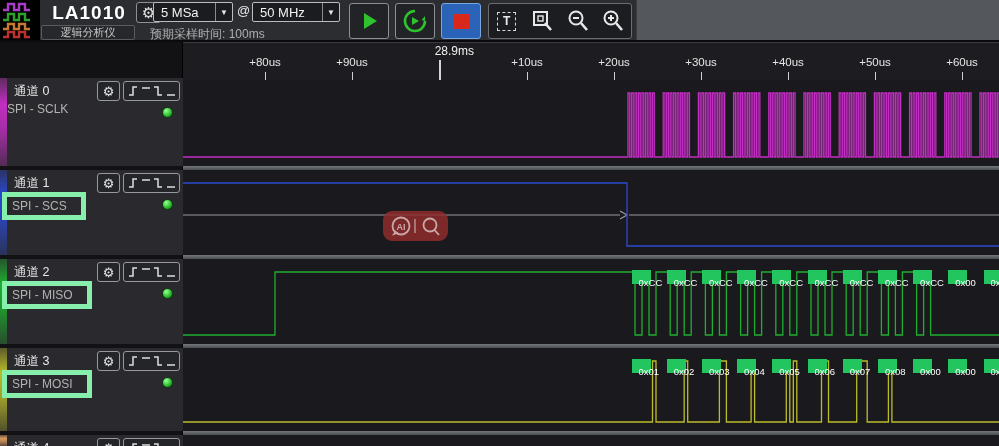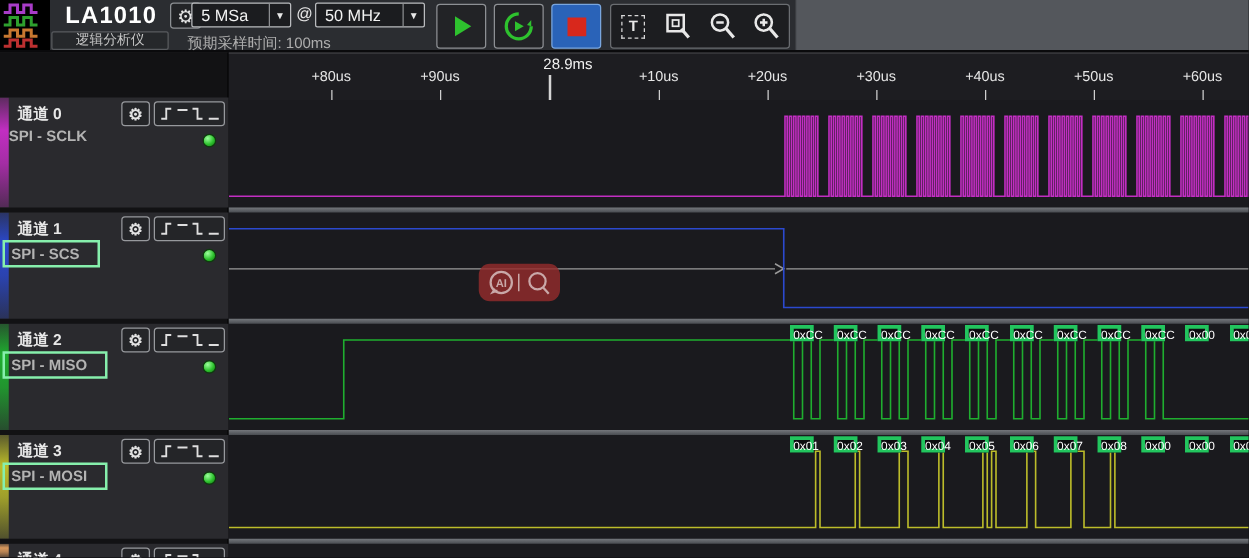--- a/index.html
+++ b/index.html
@@ -29,41 +29,41 @@
   .tool-group { position:absolute; left:488px; top:3px; width:144px; height:36px; background:#1c1d20; border:1px solid #6a6d71; border-radius:3px; display:flex; align-items:center; justify-content:space-around; }
   .tg-btn { width:30px; height:28px; display:flex; align-items:center; justify-content:center; cursor:pointer; border-radius:2px; }
   .t-glyph { border:1.5px dashed #d8d8d8; color:#e8e8e8; width:19px; height:19px; font-size:12px; font-weight:bold; text-align:center; line-height:17px; }
 
   
   .sidebar { position:absolute; left:0; top:42px; width:183px; height:404px; background:#121214; border-right:1px solid #000; }
   .io-header { position:absolute; left:0; top:0; width:183px; height:14px; background:linear-gradient(#48484c,#313135); color:#ececec; font-size:11.5px; text-align:center; line-height:14px; border-bottom:1px solid #0c0c0e; }
   .volt-row { position:absolute; left:0; top:15px; width:183px; height:20px; background:#2c2c30; color:#ededed; font-size:12px; line-height:20px; padding-left:6px; border-bottom:1px solid #0c0c0e; }
   .volt-row .tri { color:#b8b8b8; font-size:9px; margin-right:4px; }
   .volt-row .vth { color:#a9a9a9; }
-  .ch-block { position:absolute; left:0; width:183px; background:#2a2a2e; overflow:hidden;font-weight:bold; }
+  .ch-block { position:absolute; left:0; width:183px; background:#2a2a2e; overflow:hidden; }
   .ch-stripe { position:absolute; left:0; top:0; width:7px; height:100%; }
   .ch-name { position:absolute; left:14px; top:5px; color:#e8e8e8; font-size:12.5px; }
   .ch-gear { left:97px; top:3px; width:23px; height:20px; color:#e2e2e2; font-size:13px; background:#242528; border-color:#97999d; }
   .trig-group { position:absolute; left:123px; top:3px; width:57px; height:20px; background:#242528; border:1px solid #97999d; border-radius:3px; display:flex; align-items:center; justify-content:center; cursor:pointer; }
   .sig-row { position:absolute; left:2px; top:22px; height:22px; display:flex; align-items:flex-start; }
   .sig-label { color:#b3b3b3; font-size:12px; padding:2px 5px; }
-  .annotated .sig-label { border:2px solid #86efac; padding-right:14px; }
+  .annotated .sig-label { border:5px solid #86efac; padding-right:14px; }
   .led { position:absolute; right:10px; top:29px; width:11px; height:11px; border-radius:50%; border:1px solid #0e3c0e; background:radial-gradient(circle at 35% 30%, #9cff9c, #2ec22e 55%, #127012); }
 
   
   .wavearea { position:absolute; left:183px; top:42px; width:816px; height:404px; background:#1a1a1e; }
   .ruler { position:absolute; left:0; top:0; width:816px; height:38px; background:#1d1d21; border-top:1px solid #3c3c40; overflow:hidden; }
   .tick { position:absolute; bottom:0; width:1px; height:8px; background:#cfcfcf; }
   .tick-label { position:absolute; top:13px; width:60px; margin-left:-30px; text-align:center; color:#e6e6e6; font-size:11.5px; }
   .tick-major { position:absolute; bottom:0; width:2px; height:20px; background:#d5d5d5; }
   .tick-major-label { position:absolute; top:1px; width:70px; margin-left:-35px; text-align:right; color:#f0f0f0; font-size:12px; }
   .wrow { position:absolute; left:0; width:816px; background:#1a1a1e; overflow:hidden; }
   .wrow svg { position:absolute; left:0; top:0; }
   .divider { position:absolute; left:0; width:816px; height:4px; background:linear-gradient(#74777c,#494c51); }
-  .byte-label { position:absolute; top:1px; width:19px; height:13px; background:#0d0d10; border:3px solid #22c55e; color:#fff; font-size:9.5px; text-align:center; line-height:12px; font-family:"Liberation Sans",sans-serif; }
+  .byte-label { position:absolute; top:11px; width:19px; height:13px; background:#0d0d10; border:7px solid #22c55e; color:#fff; font-size:9.5px; text-align:center; line-height:12px; font-family:"Liberation Sans",sans-serif; }
   .ai-badge { position:absolute; left:200px; top:169px; width:65px; height:30px; background:rgba(148,44,44,0.82); border-radius:9px; display:flex; align-items:center; justify-content:center; }
 </style>
 </head>
 <body>
 
 <div class="app">
 
   <div class="toolbar">
     <div class="toolbar-right"></div>
 

